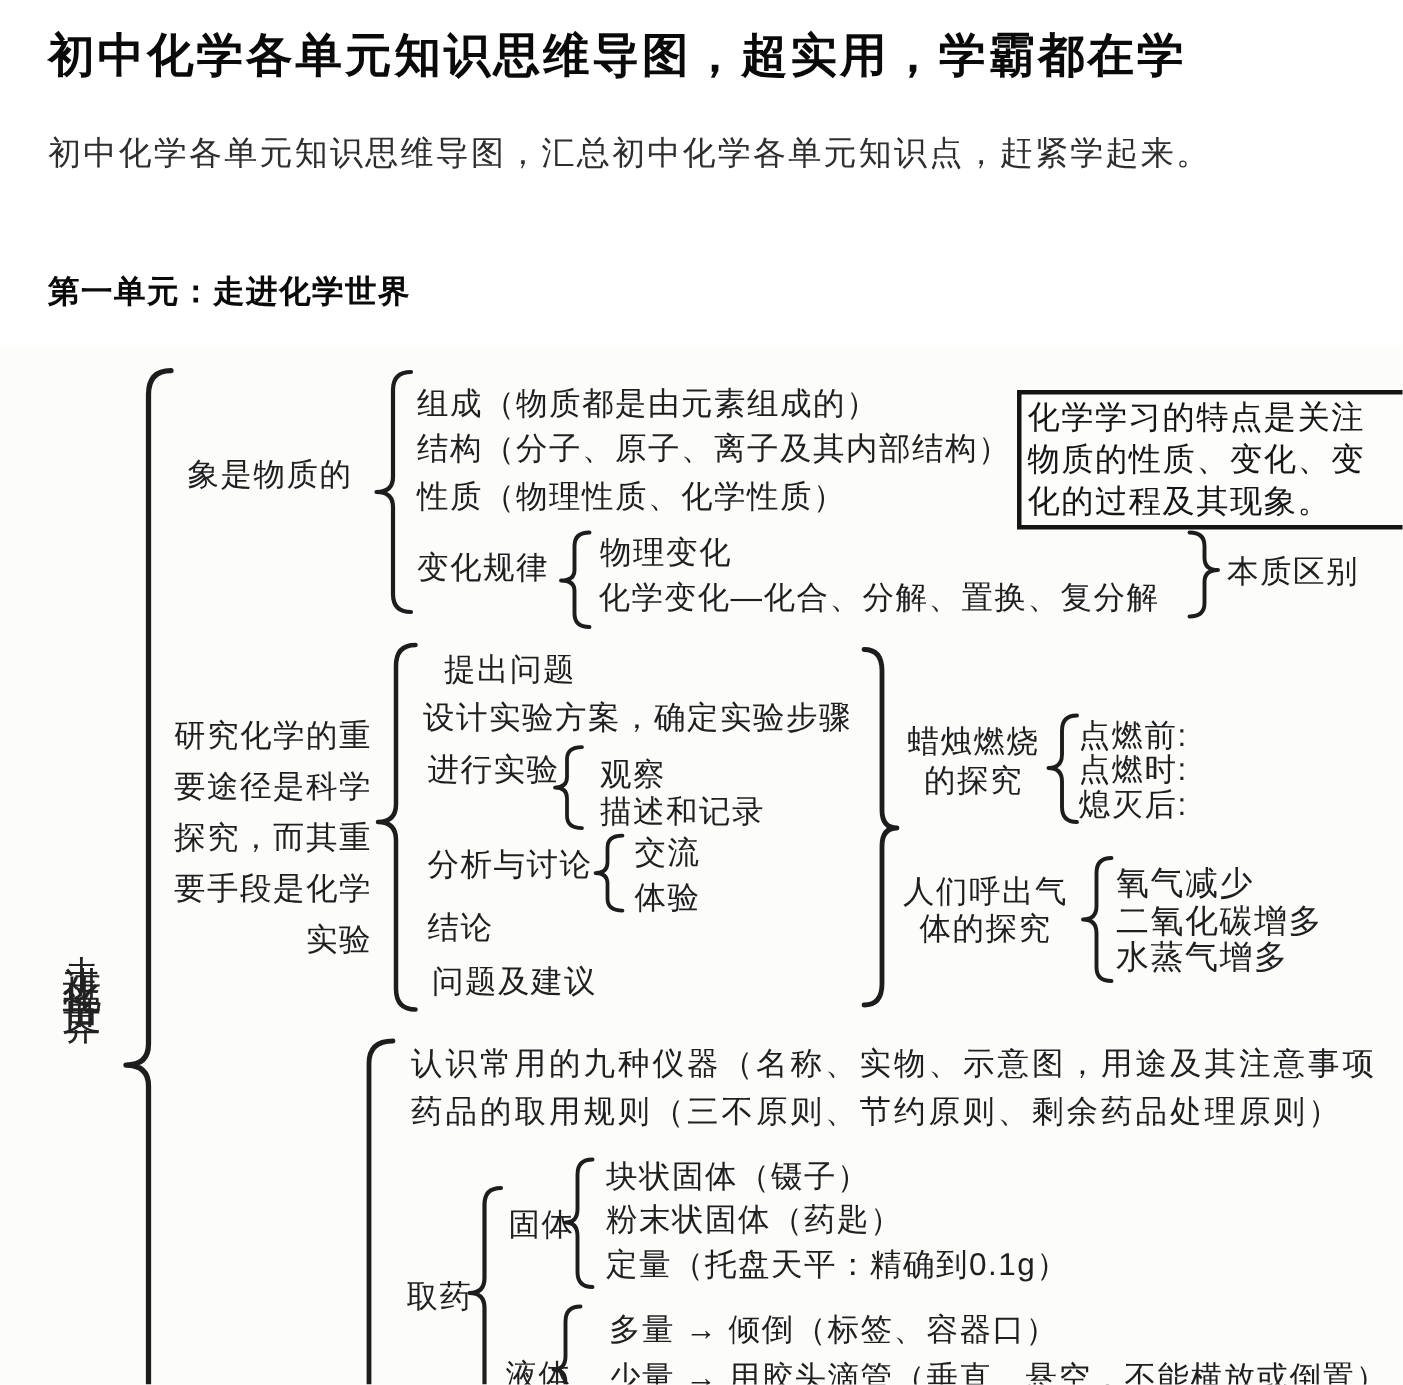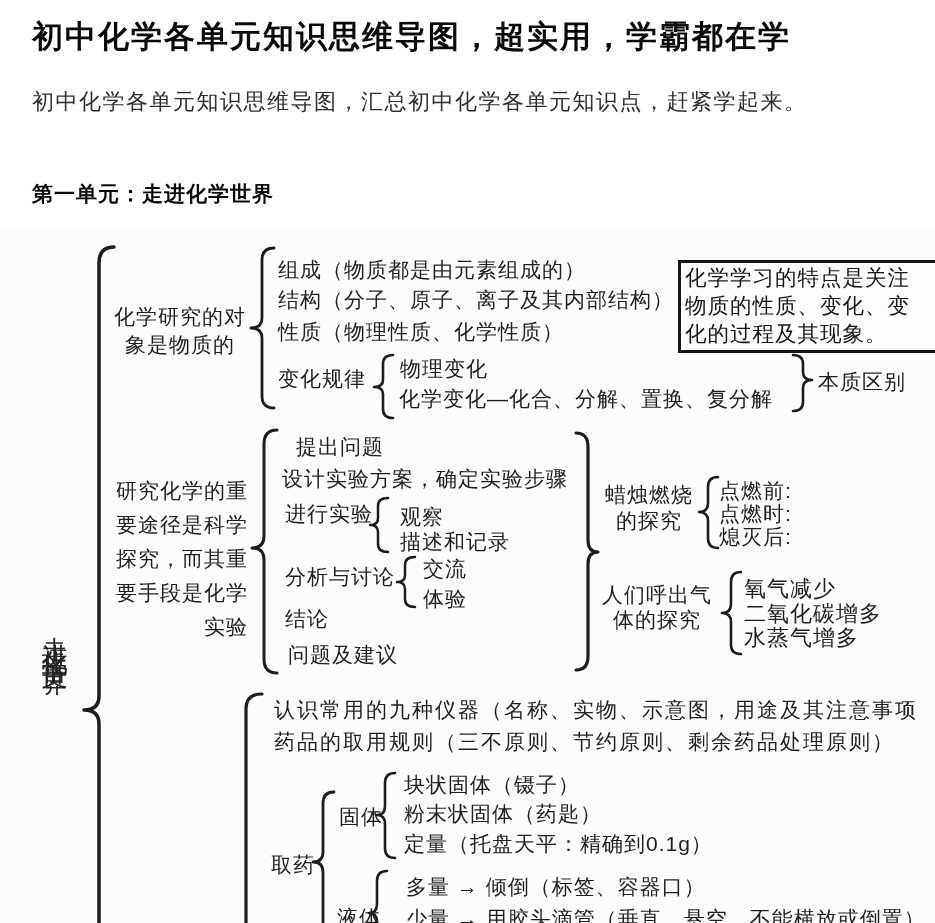--- a/index.html
+++ b/index.html
@@ -82,21 +82,20 @@
     <path stroke-width="2.6" d="M741 342 Q731 342 731 352 L731 374 Q731 383 722 383 Q731 383 731 392 L731 415 Q731 424 741 424"></path>
     <path stroke-width="3.2" d="M262 464 Q246 464 246 479 L246 699 Q246 712 232 712 Q246 712 246 725 L246 943 Q246 958 262 958"></path>
     <path stroke-width="2.8" d="M334 562 Q323 562 323 573 L323 622 Q323 632 313 632 Q323 632 323 642 L323 705 Q323 716 334 716"></path>
     <path stroke-width="2.6" d="M395 543 Q385 543 385 553 L385 576 Q385 585 377 585 Q385 585 385 594 L385 618 Q385 628 395 628"></path>
     <path stroke-width="2.6" d="M387 641 Q377 641 377 651 L377 674 Q377 683 369 683 Q377 683 377 692 L377 716 Q377 726 387 726"></path>
   </svg>
 
   <div class="t root-label" style="left:40px;top:386px;">走进化学世界</div>
 
   <div class="t b1-label center stack" style="left:114px;top:73px;">
-    <span class="ln">化学研究的对</span>
     <span class="ln">象是物质的</span>
   </div>
   <div class="t" style="left:278px;top:28px;">组成（物质都是由元素组成的）</div>
   <div class="t" style="left:278px;top:58px;">结构（分子、原子、离子及其内部结构）</div>
   <div class="t" style="left:278px;top:90px;">性质（物理性质、化学性质）</div>
   <div class="t" style="left:278px;top:137px;">变化规律</div>
   <div class="t" style="left:400px;top:127px;">物理变化</div>
   <div class="t" style="left:399px;top:157px;">化学变化—化合、分解、置换、复分解</div>
   <div class="t" style="left:818px;top:140px;">本质区别</div>
 

